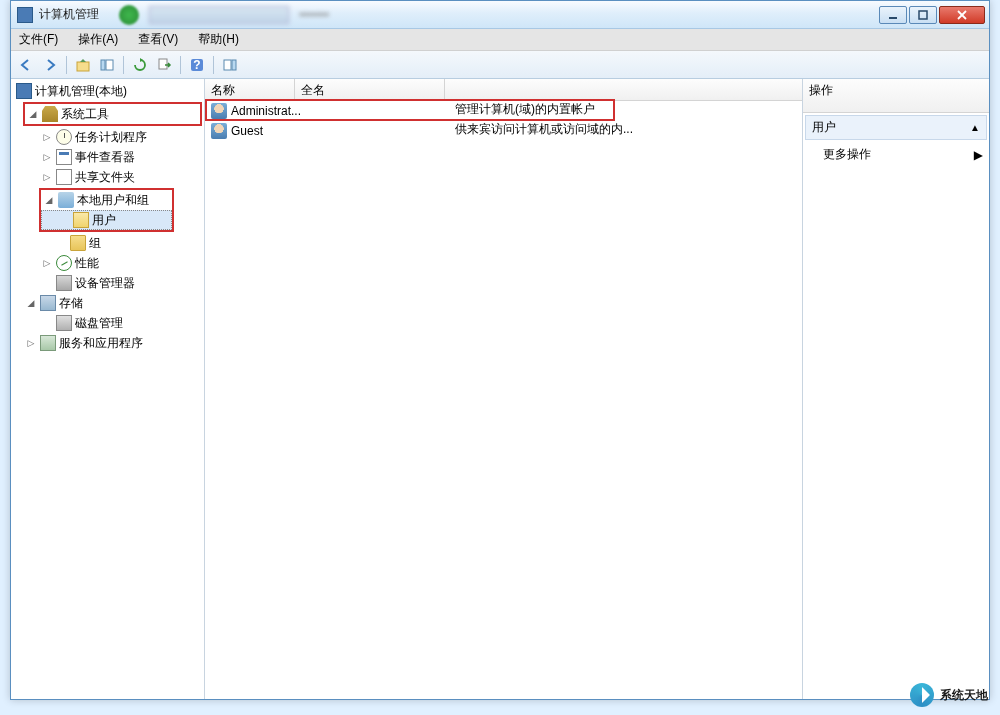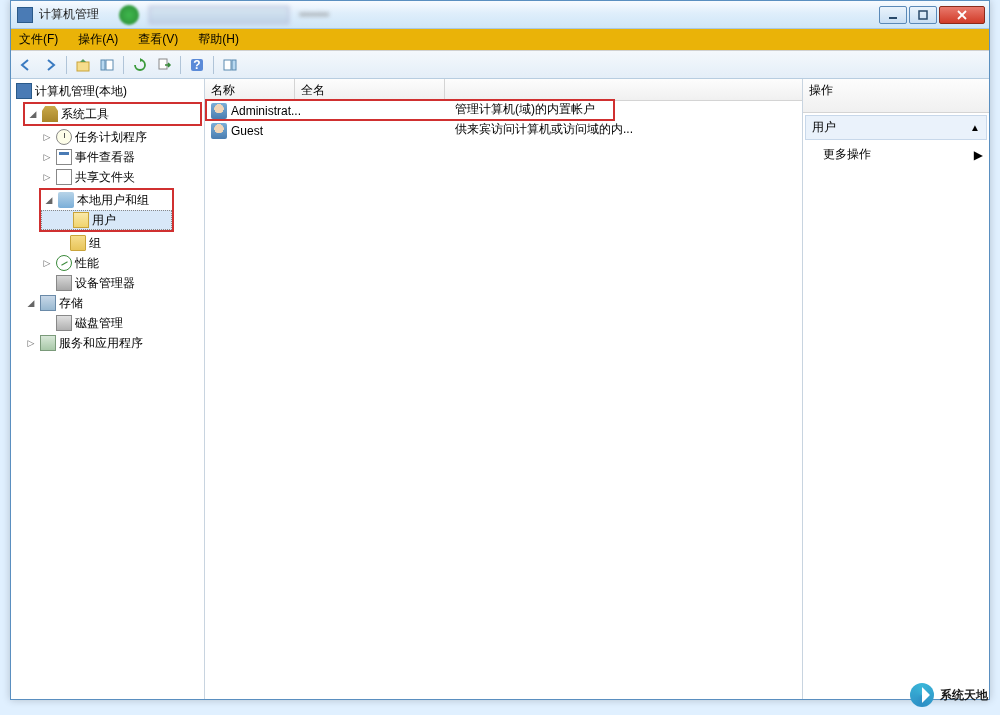--- a/index.html
+++ b/index.html
@@ -11,21 +11,21 @@
 .titlebar .title { flex: 0 0 auto; color: #1a1a1a; }
 .titlebar .blur-tab { margin-left: 20px; height: 20px; width: 20px; background: radial-gradient(#3fb74d,#2a8a35); border-radius: 50%; filter: blur(1px); }
 .titlebar .blur-tab2 { margin-left: 10px; height: 18px; width: 140px; background: linear-gradient(#d8e6f2,#c0d4e8); filter: blur(2px); border: 1px solid #aac; }
 .titlebar .blur-tab3 { margin-left: 10px; height: 16px; width: 120px; filter: blur(2px); color:#888; }
 .titlebar .spacer { flex: 1; }
 .win-btns { display: flex; gap: 2px; }
 .win-btn { width: 28px; height: 18px; border: 1px solid #5a89b8; background: linear-gradient(#eaf3fb,#c9dff3); border-radius: 2px; display:flex; align-items:center; justify-content:center; cursor: pointer; }
 .win-btn.close { width: 46px; background: linear-gradient(#e97a6d,#d13b28); border-color: #8a2a1a; }
 .win-btn svg { width: 10px; height: 10px; }
 
-.menubar { height: 22px; background: #eab308; border-bottom: 1px solid #d0d0d0; display: flex; align-items: center; padding: 0 4px; gap: 12px; }
+.menubar { height: 22px; background: #e5e5e5; border-bottom: 1px solid #d0d0d0; display: flex; align-items: center; padding: 0 4px; gap: 12px; }
 .menubar span { cursor: default; padding: 2px 4px; }
 
 .toolbar { height: 28px; background: linear-gradient(#f4f8fc,#e4eef8); border-bottom: 1px solid #b8cde0; display: flex; align-items: center; padding: 0 4px; gap: 2px; }
 .tool-btn { width: 22px; height: 22px; border: 1px solid transparent; display:flex; align-items:center; justify-content:center; cursor:pointer; border-radius:2px; }
 .tool-sep { width: 1px; height: 18px; background: #b0c4d8; margin: 0 3px; }
 .tool-btn svg { width: 16px; height: 16px; }
 
 .body-area { display: flex; height: calc(100% - 78px); }
 .tree-panel { width: 194px; border-right: 1px solid #c8d4e0; overflow: hidden; background:#fff; }
 .tree { padding: 2px 0; }

